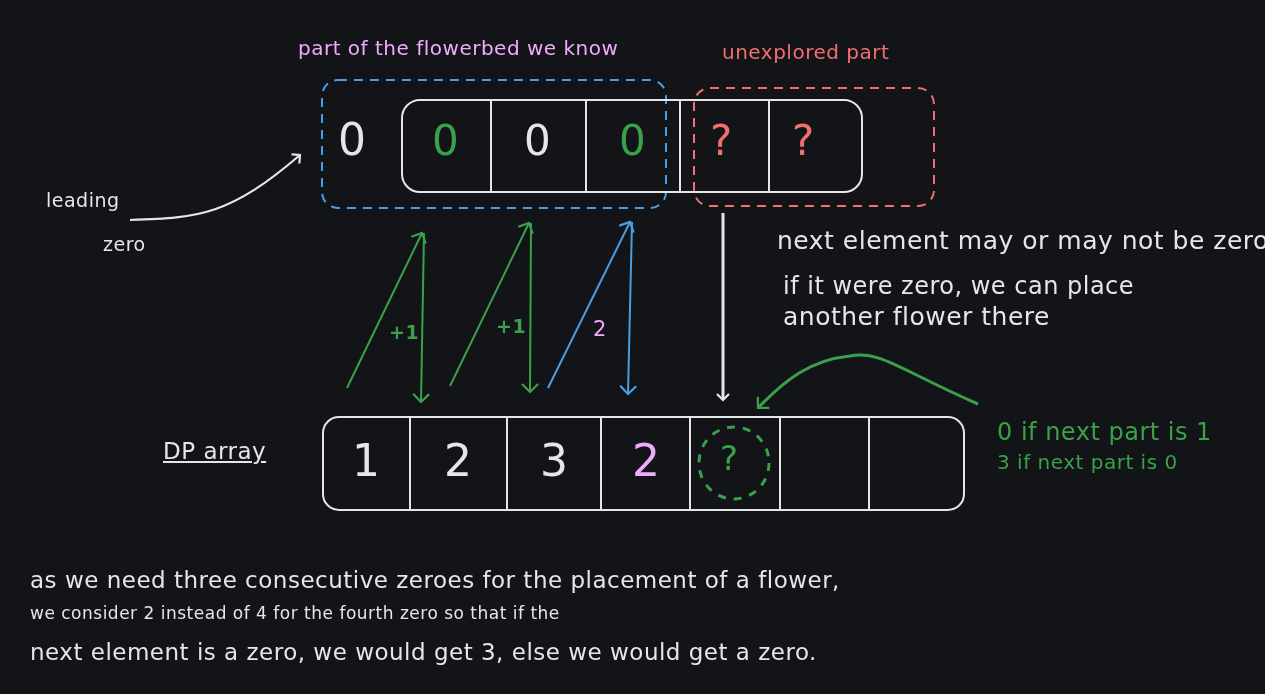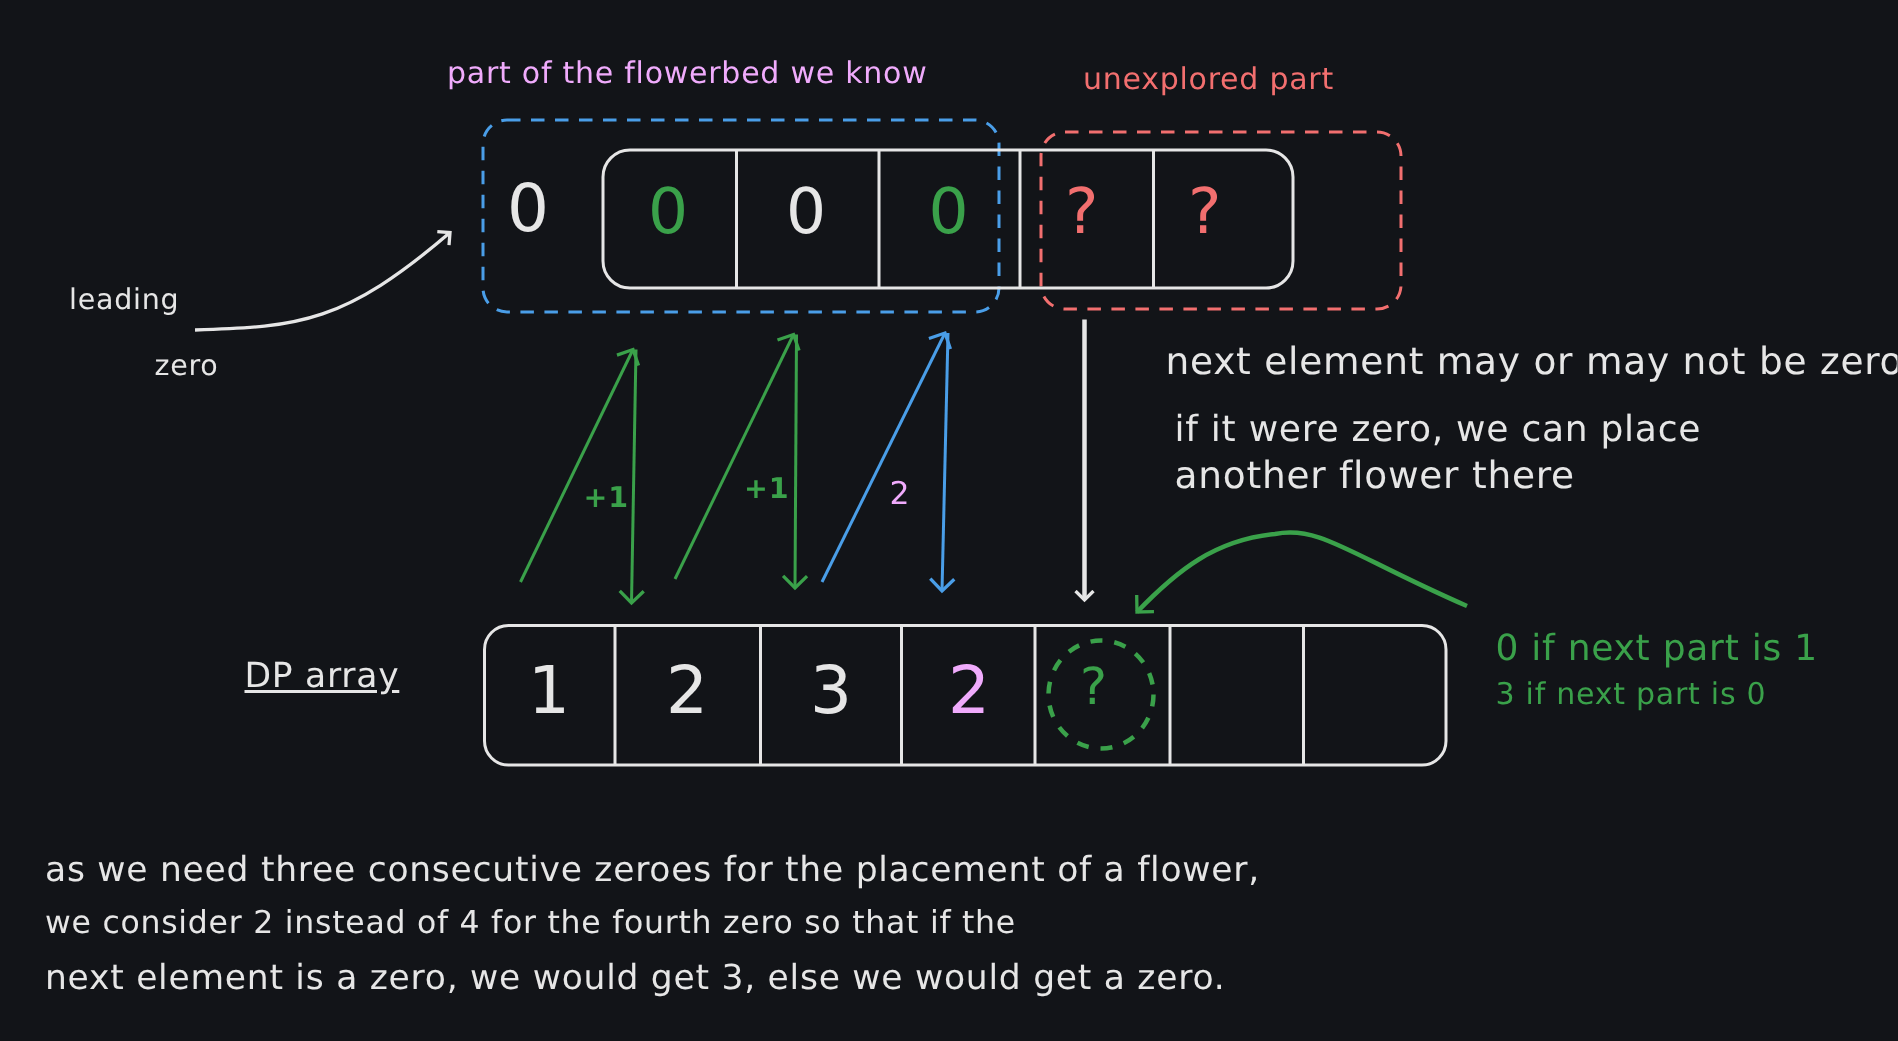--- a/index.html
+++ b/index.html
@@ -101,14 +101,14 @@
     <div class="txt white" style="left: 352px; top: 435px; font-size: 44px;">1</div>
     <div class="txt white" style="left: 444px; top: 435px; font-size: 44px;">2</div>
     <div class="txt white" style="left: 540px; top: 435px; font-size: 44px;">3</div>
     <div class="txt blue" style="left: 632px; top: 435px; font-size: 44px;">2</div>
     <div class="txt green" style="left: 720px; top: 438px; font-size: 34px;">?</div>
     <div class="txt white" style="left: 810px; top: 435px; font-size: 44px;"></div>
     <div class="txt white" style="left: 902px; top: 435px; font-size: 44px;"></div>
   </div>
 
 <div class="txt white" style="left:30px;top:567px;font-size:23px;">as we need three consecutive zeroes for the placement of a flower,</div>
-<div class="txt white" style="left:30px;top:603px;font-size:21px;text-align:center;">we consider 2 instead of 4 for the fourth zero so that if the</div>
+<div class="txt white" style="left:30px;top:603px;font-size:17px;text-align:center;">we consider 2 instead of 4 for the fourth zero so that if the</div>
 <div class="txt white" style="left:30px;top:639px;font-size:23px;">next element is a zero, we would get 3, else we would get a zero.</div>
 
 </body></html>

